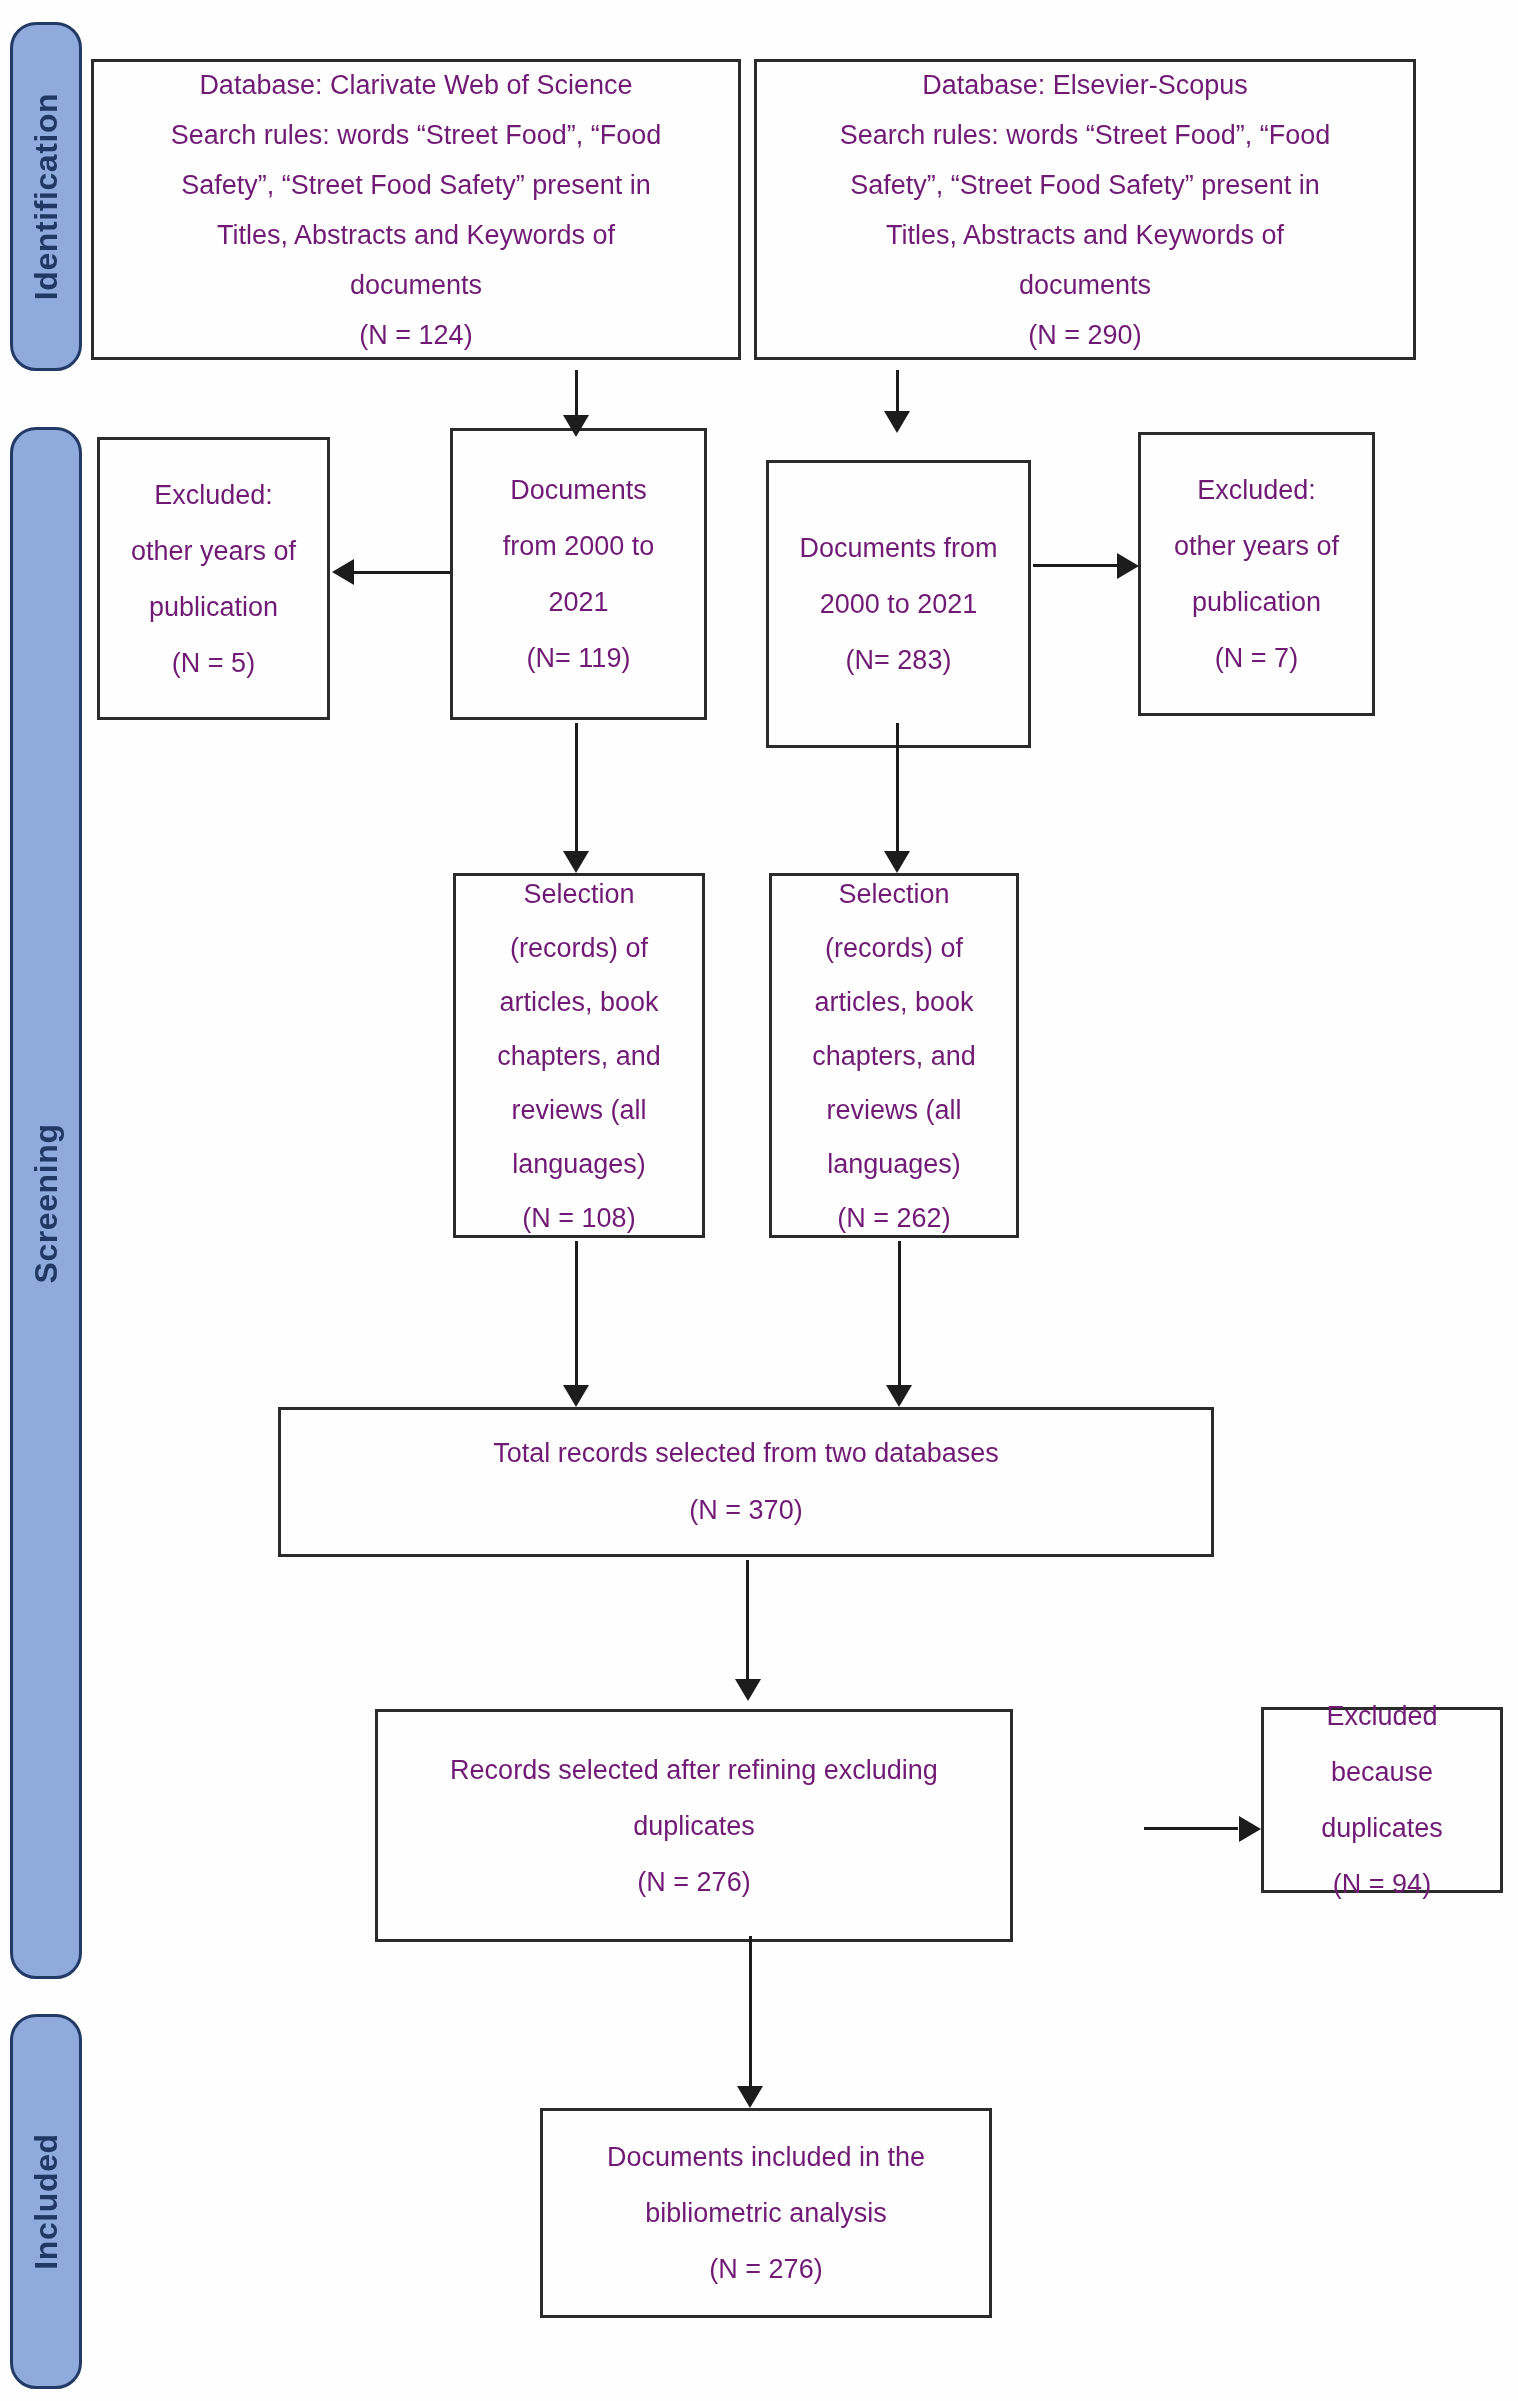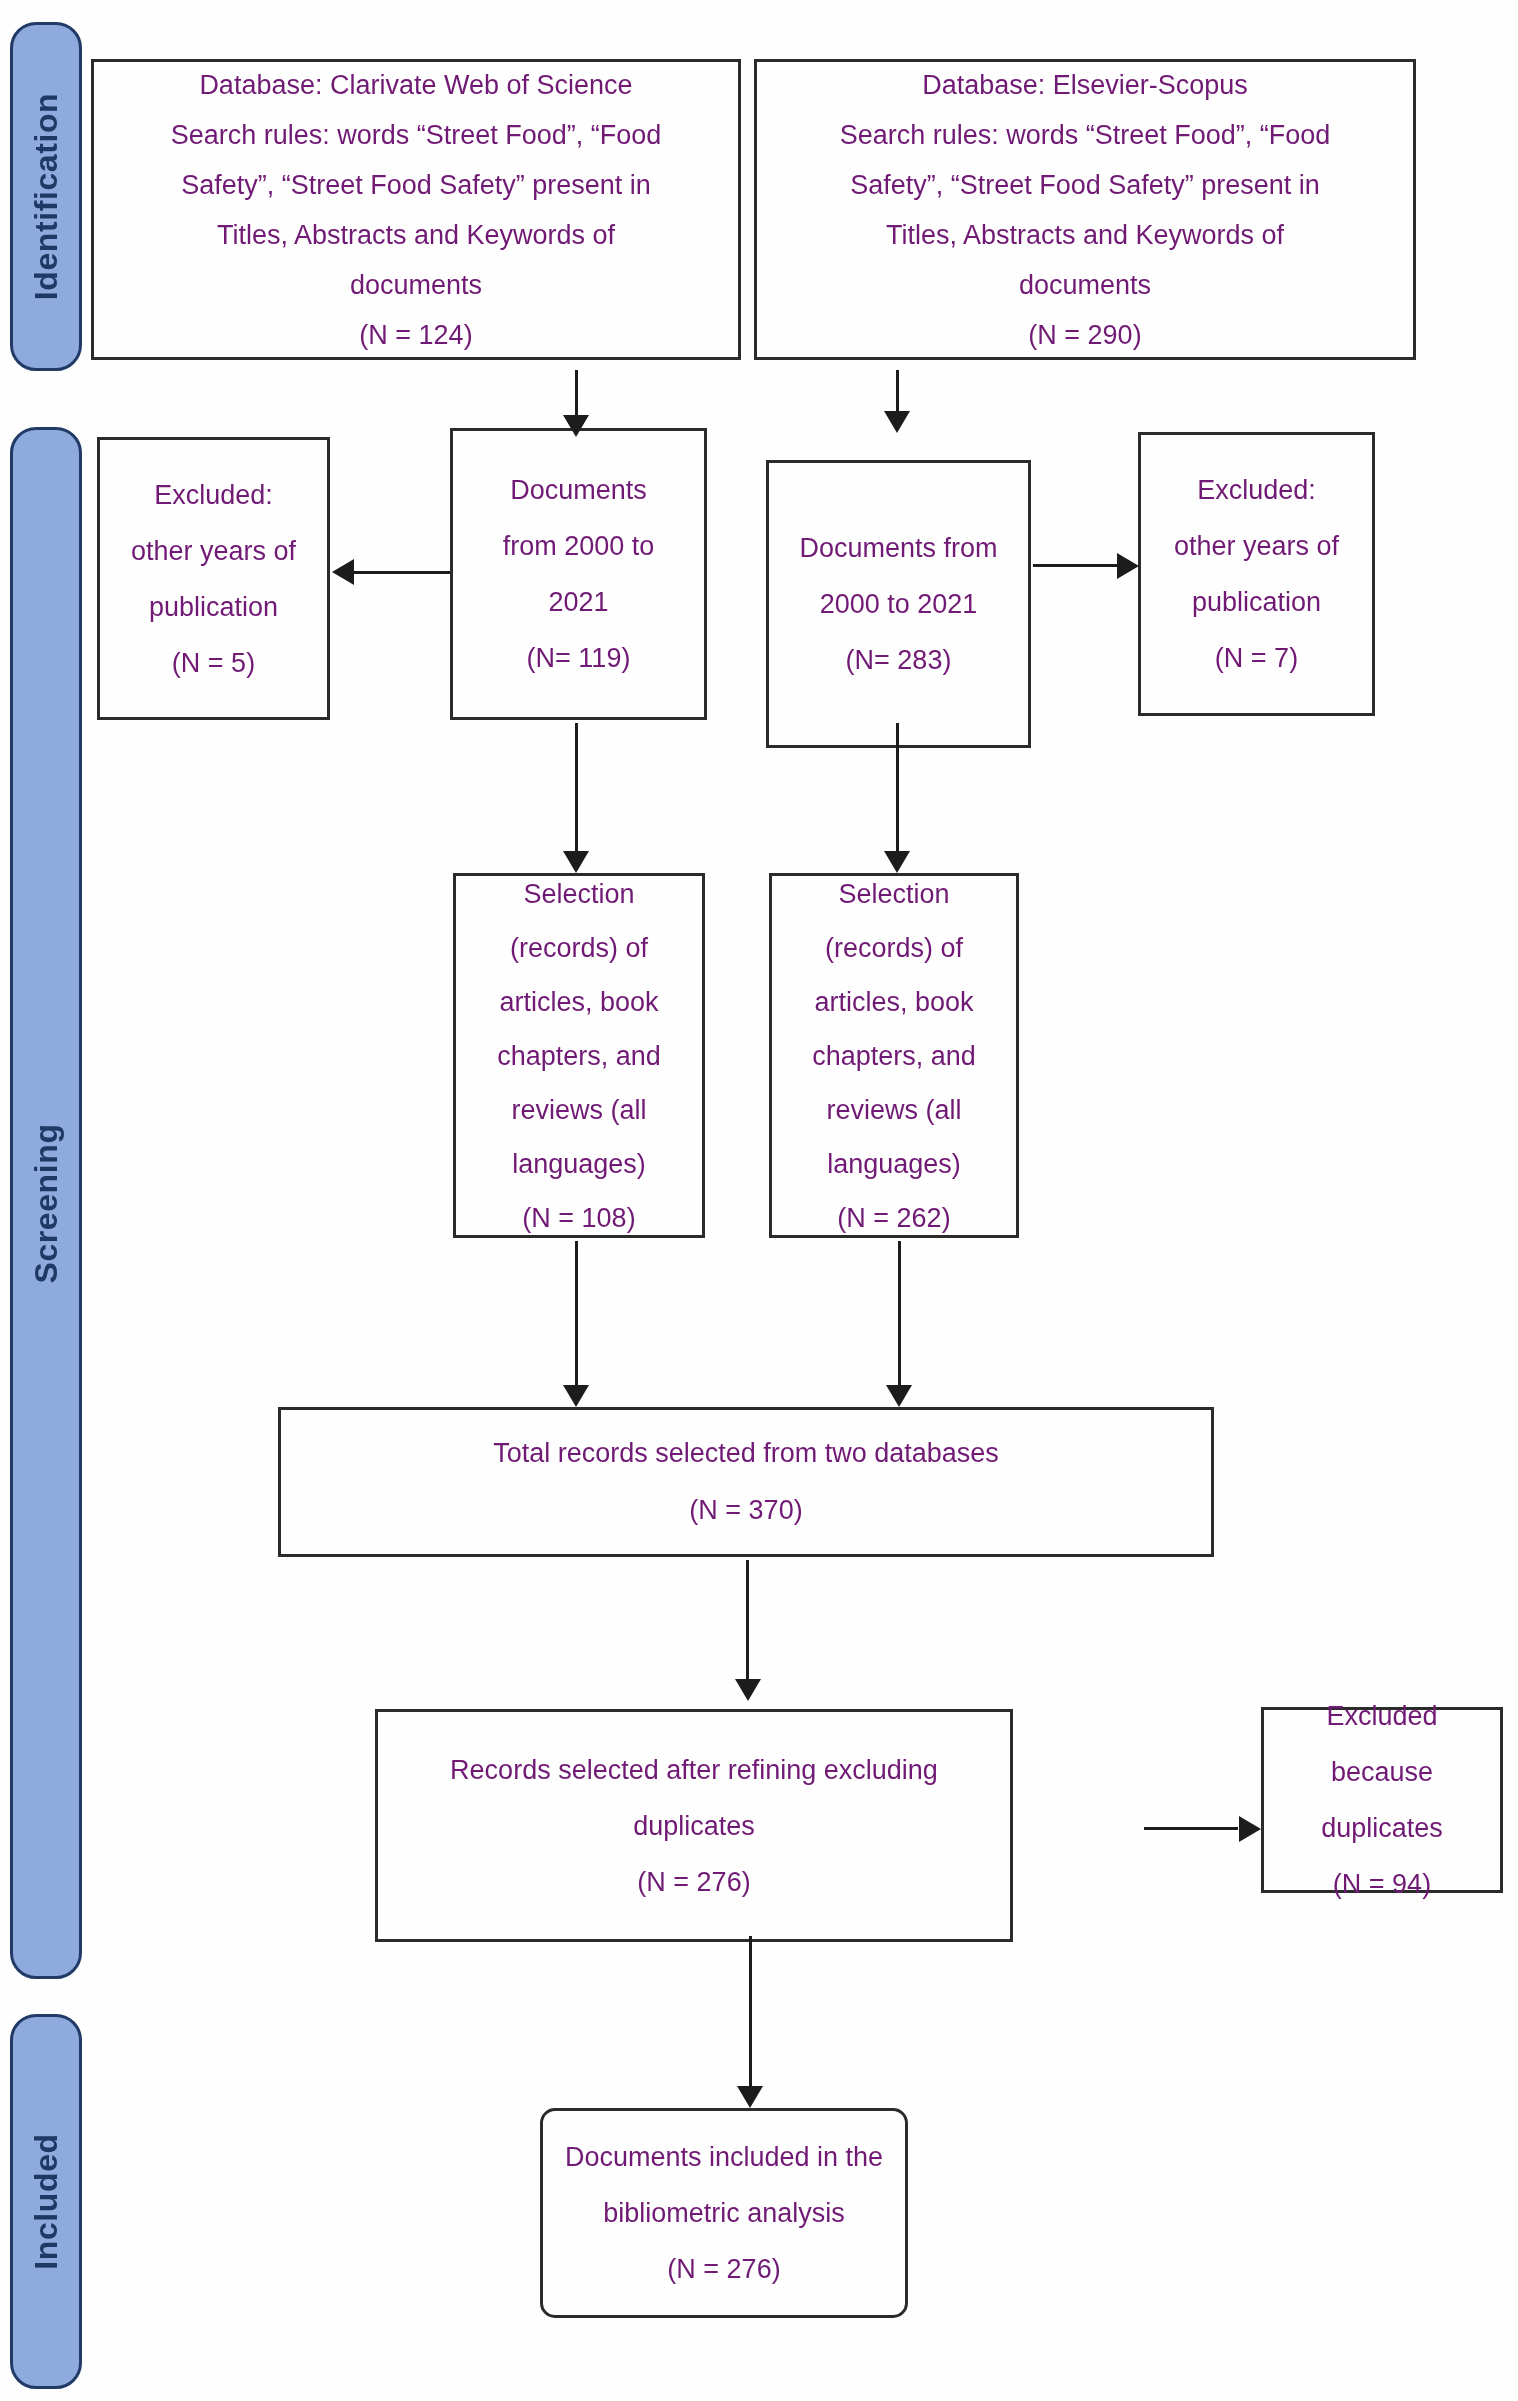--- a/index.html
+++ b/index.html
@@ -130,21 +130,21 @@
 (N = 370)</div>
 
   <div class="box" style="left:375px; top:1701px; width:638px; height:233px;margin-top:8px;">Records selected after refining excluding
 duplicates
 (N = 276)</div>
   <div class="box" style="left:1261px; top:1707px; width:242px; height:186px;">Excluded
 because
 duplicates
 (N = 94)</div>
 
-  <div class="box" style="left:540px; top:2108px; width:368px; height:210px;border-radius:15px;">Documents included in the
+  <div class="box" style="left:540px; top:2108px; width:452px; height:210px;">Documents included in the
 bibliometric analysis
 (N = 276)</div>
 
   <div>
     <div class="vline" style="left:575px; top:370px; height:45px;"></div>
     <div class="head-down" style="left:563px; top:415px;"></div>
   </div>
   <div>
     <div class="vline" style="left:896px; top:370px; height:41px;"></div>
     <div class="head-down" style="left:884px; top:411px;"></div>

